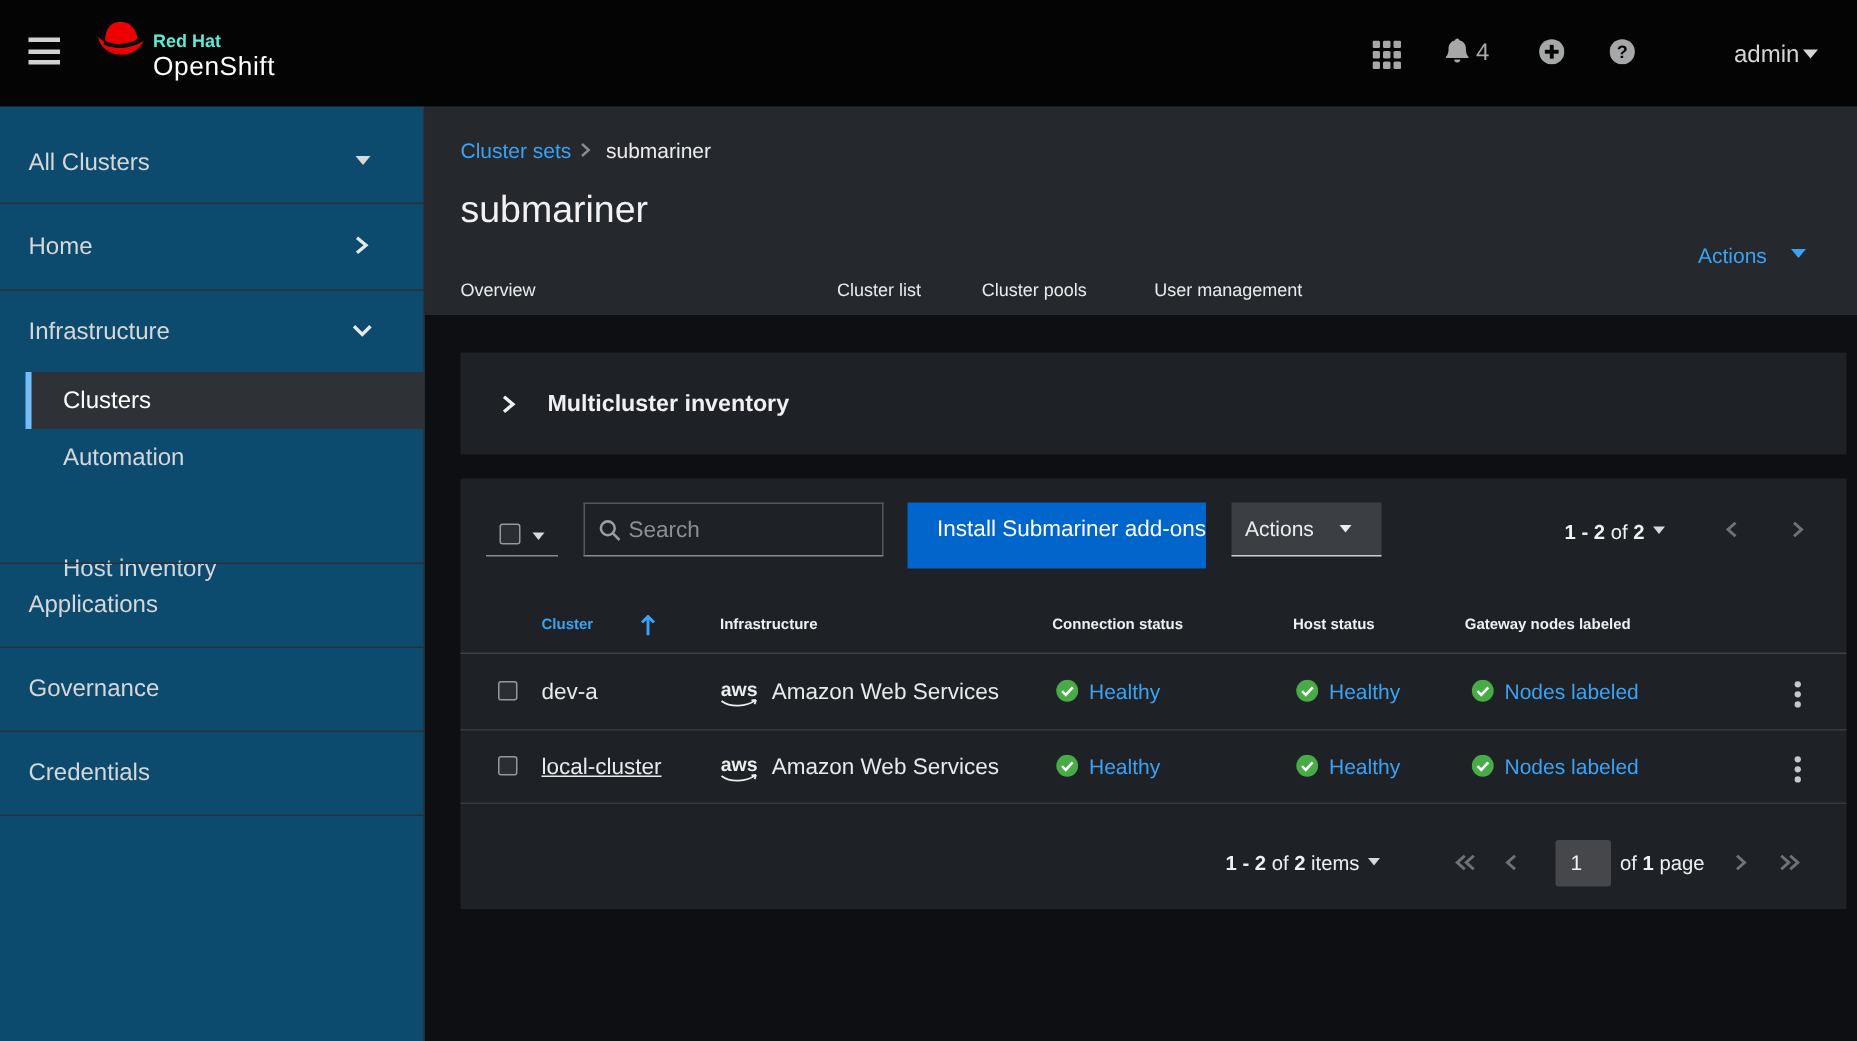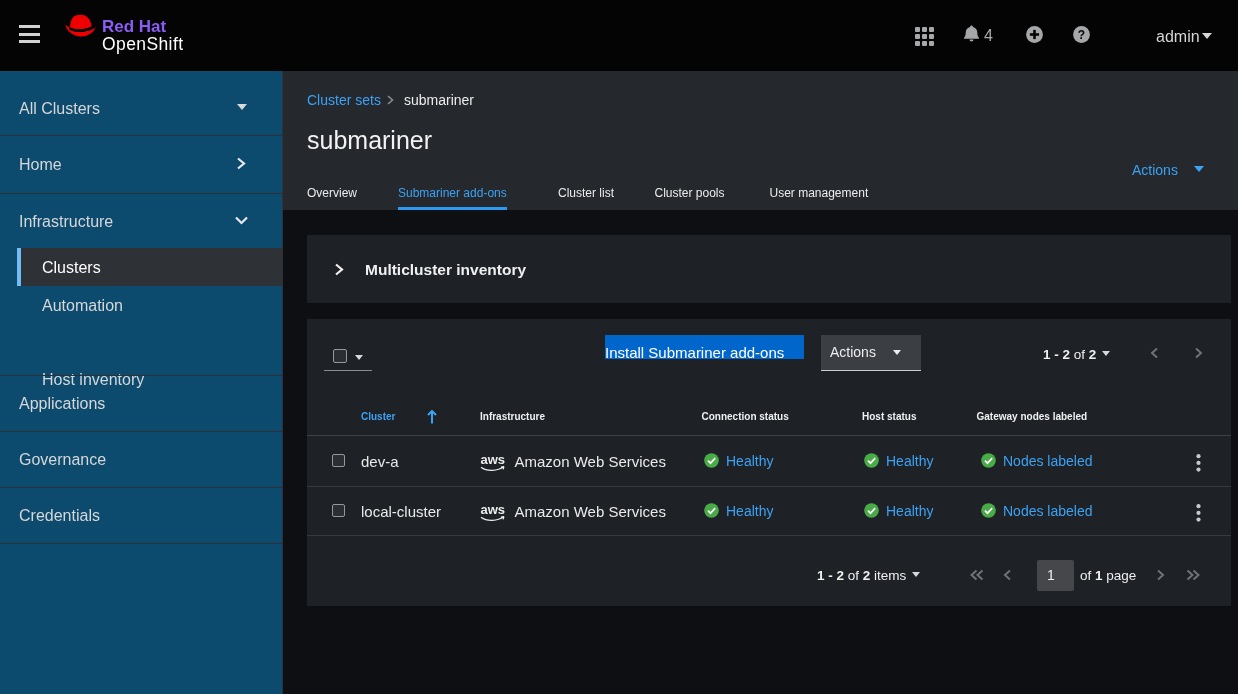--- a/index.html
+++ b/index.html
@@ -36,21 +36,21 @@
 
   <div id="masthead" class="abs">
     <div class="hbar" style="left:19px;top:25px;"></div>
     <div class="hbar" style="left:19px;top:32.5px;"></div>
     <div class="hbar" style="left:19px;top:40px;"></div>
     <svg class="abs" style="left:65px;top:14px;" width="32" height="24" viewBox="0 0 32 24">
       <path d="M0.4 10.6 C1.3 16.8 7.5 21.9 14.8 22.4 C21.5 22.8 28.2 19.6 31 12.7 C29.6 14.8 24.5 16.7 19 17.2 C12 17.8 5.2 15.2 0.4 10.6 Z" fill="#ee0000"></path>
       <path d="M5.1 14.3 C4.9 8.2 6.7 3.3 10.6 1.6 C12.3 0.85 14.4 0.5 16.6 0.7 C22 1.2 25.8 5.4 26.8 12.3 C19.6 15.9 11 16.3 5.1 14.3 Z" fill="#ee0000"></path>
       <path d="M4.4 12.9 C10.8 16.5 20.3 16.1 27.2 11.9 L27.7 14.9 C20.5 18.8 10.5 19 4.2 15.7 Z" fill="#0c0c0c"></path>
     </svg>
-    <div class="abs" style="left:102px;top:19px;font-size:17px;font-weight:bold;color:#8b5cf6;line-height:16px;">Red Hat</div>
+    <div class="abs" style="left:102px;top:19px;font-size:12px;font-weight:bold;color:#5eead4;line-height:16px;">Red Hat</div>
     <div class="abs" style="left:102px;top:36px;font-size:17.5px;color:#ffffff;line-height:16px;letter-spacing:0.4px;">OpenShift</div>
 
     <svg class="abs" style="left:915px;top:27px;" width="19" height="19" viewBox="0 0 19 19">
       <g fill="#a6a7a8">
         <rect x="0" y="0" width="5" height="5" rx="1"></rect>
           <rect x="7" y="0" width="5" height="5" rx="1"></rect>
           <rect x="14" y="0" width="5" height="5" rx="1"></rect>
         <rect x="0" y="7" width="5" height="5" rx="1"></rect>
           <rect x="7" y="7" width="5" height="5" rx="1"></rect>
           <rect x="14" y="7" width="5" height="5" rx="1"></rect>
@@ -111,41 +111,47 @@
   <div id="header" class="abs">
     <div class="abs" style="left:24px;top:20.5px;font-size:14px;color:#3ca2f4;">Cluster sets</div>
     <svg class="abs" style="left:103px;top:23.5px;" width="8" height="10" viewBox="0 0 8 10">
         <path d="M2 1 L6.5 5 L2 9" fill="none" stroke="#8a8d90" stroke-width="1.6"></path>
       </svg>
     <div class="abs" style="left:121px;top:20.5px;font-size:14px;color:#ececed;">submariner</div>
     <div class="abs" style="left:24px;top:55px;font-size:25px;color:#f2f2f3;">submariner</div>
     <div class="abs" style="left:849px;top:91px;font-size:14px;color:#3ca2f4;">Actions</div>
     <div class="caret" style="left:911px;top:95px;border-top-color:#3ca2f4;"></div>
     <div class="tab" style="left:24px;">Overview</div>
-    <div class="tab active" style="left:115px;">Submariner add-ons</div>
     <div class="tab" style="left:275px;">Cluster list</div>
     <div class="tab" style="left:371.5px;">Cluster pools</div>
     <div class="tab" style="left:486.5px;">User management</div>
   </div>
 
   <div class="card" style="left:307px;top:235px;width:924px;height:68px;">
     <svg class="abs" style="left:27px;top:28px;" width="10" height="13" viewBox="0 0 10 13">
         <path d="M2 1.5 L8 6.5 L2 11.5" fill="none" stroke="#f0f0f1" stroke-width="2.2"></path>
       </svg>
     <div class="abs" style="left:58px;top:25.5px;font-size:15.5px;font-weight:bold;color:#f0f0f1;">Multicluster inventory</div>
   </div>
 
   <div class="card" style="left:307px;top:319px;width:924px;height:287px;">
 
     <div class="abs" style="left:17px;top:16px;width:48px;height:36px;border-bottom:1px solid #8a8d90;"></div>
     <div class="chk" style="left:26px;top:30px;"></div>
     <div class="caret" style="left:48px;top:36px;border-left-width:4.5px;border-right-width:4.5px;border-top-width:5.5px;"></div>
 
-
-    <div class="abs" style="left:298px;top:16px;width:199px;height:24px;background:#0066cc;color:#ffffff;font-size:15px;text-align:left;line-height:36px;">Install Submariner add-ons</div>
+    <div class="abs" style="left:82px;top:16px;width:200px;height:36px;border:1px solid #54585c;border-bottom:1px solid #8a8d90;">
+      <svg class="abs" style="left:9px;top:10px;" width="16" height="16" viewBox="0 0 16 16">
+        <circle cx="6.2" cy="6.2" r="4.6" fill="none" stroke="#9b9ea1" stroke-width="1.7"></circle>
+        <path d="M9.8 9.8 L14 14" stroke="#9b9ea1" stroke-width="1.7"></path>
+      </svg>
+      <div class="abs" style="left:29px;top:9px;font-size:15px;color:#8d9093;">Search</div>
+    </div>
+
+    <div class="abs" style="left:298px;top:16px;width:199px;height:44px;background:#0066cc;color:#ffffff;font-size:15px;text-align:right;line-height:36px;">Install Submariner add-ons</div>
 
     <div class="abs" style="left:514px;top:16px;width:100px;height:36px;background:#3b3e43;border-bottom:1px solid #cbccce;">
       <div class="abs" style="left:9px;top:9px;font-size:14px;color:#eceded;">Actions</div>
       <div class="caret" style="left:72px;top:15px;border-left-width:4.5px;border-right-width:4.5px;border-top-width:5.5px;border-top-color:#eceded;"></div>
     </div>
 
     <div class="abs" style="left:736px;top:28px;font-size:13.5px;color:#f0f0f1;"><b>1 - 2</b> of <b>2</b></div>
     <div class="caret" style="left:795px;top:32px;border-left-width:4.5px;border-right-width:4.5px;border-top-width:5.5px;"></div>
     <svg class="pgchev" style="left:843px;top:28px;" width="9" height="12" viewBox="0 0 9 12">
         <path d="M7 1.5 L2 6 L7 10.5" fill="none" stroke="#6f7276" stroke-width="2"></path>
@@ -187,21 +193,21 @@
     </svg>
     <div class="cell blue" style="left:696px;top:133.5px;font-size:14px;">Nodes labeled</div>
     <svg class="abs" style="left:889px;top:134.5px;" width="6" height="18" viewBox="0 0 6 18">
       <circle cx="2.5" cy="2.2" r="2.1" fill="#c7c8ca"></circle>
         <circle cx="2.5" cy="8.9" r="2.1" fill="#c7c8ca"></circle>
         <circle cx="2.5" cy="15.6" r="2.1" fill="#c7c8ca"></circle>
     </svg>
     <div class="hline" style="left:0;top:166.5px;width:924px;"></div>
 
     <div class="chk" style="left:24.5px;top:184.5px;width:13.5px;height:13.5px;"></div>
-    <div class="cell" style="left:54px;top:183.5px;">local-cluster</div>
+    <div class="cell" style="left:54px;top:183.5px;text-decoration:underline;">local-cluster</div>
     <svg class="abs" style="left:172px;top:184px;" width="28" height="20" viewBox="0 0 28 20">
       <text x="1.5" y="11" font-family="Liberation Sans" font-size="13" font-weight="bold" fill="#eceded">aws</text>
       <path d="M2 14.3 C8 18.8 18.5 18.4 25 13.6 M25 13.6 l-3 0.4 m3 -0.4 l-0.9 2.8" fill="none" stroke="#eceded" stroke-width="1.2"></path>
     </svg>
     <div class="cell" style="left:207.5px;top:183.5px;">Amazon Web Services</div>
     <svg class="abs" style="left:397px;top:183.5px;" width="15" height="15" viewBox="0 0 15 15">
       <circle cx="7.5" cy="7.5" r="7.3" fill="#49ab47"></circle>
       <path d="M4 7.7 L6.5 10.2 L11.2 5.2" fill="none" stroke="#ffffff" stroke-width="1.7"></path>
     </svg>
     <div class="cell blue" style="left:419px;top:183.5px;font-size:14px;">Healthy</div>

